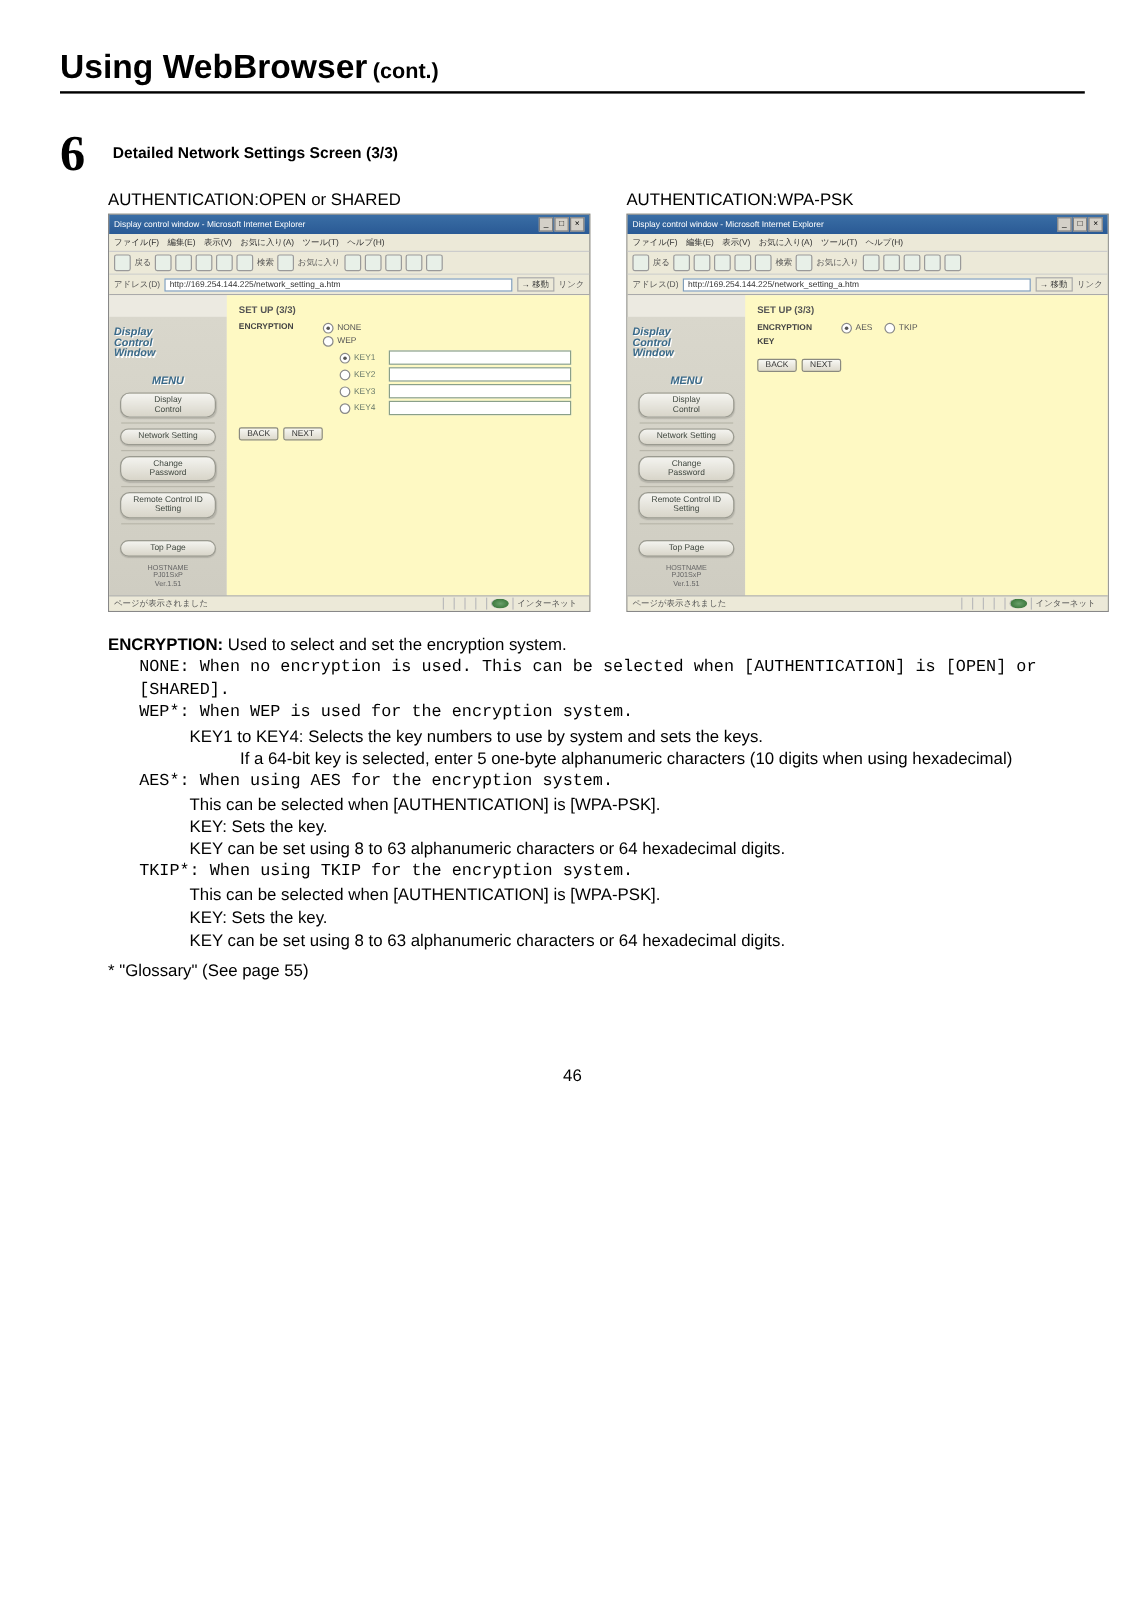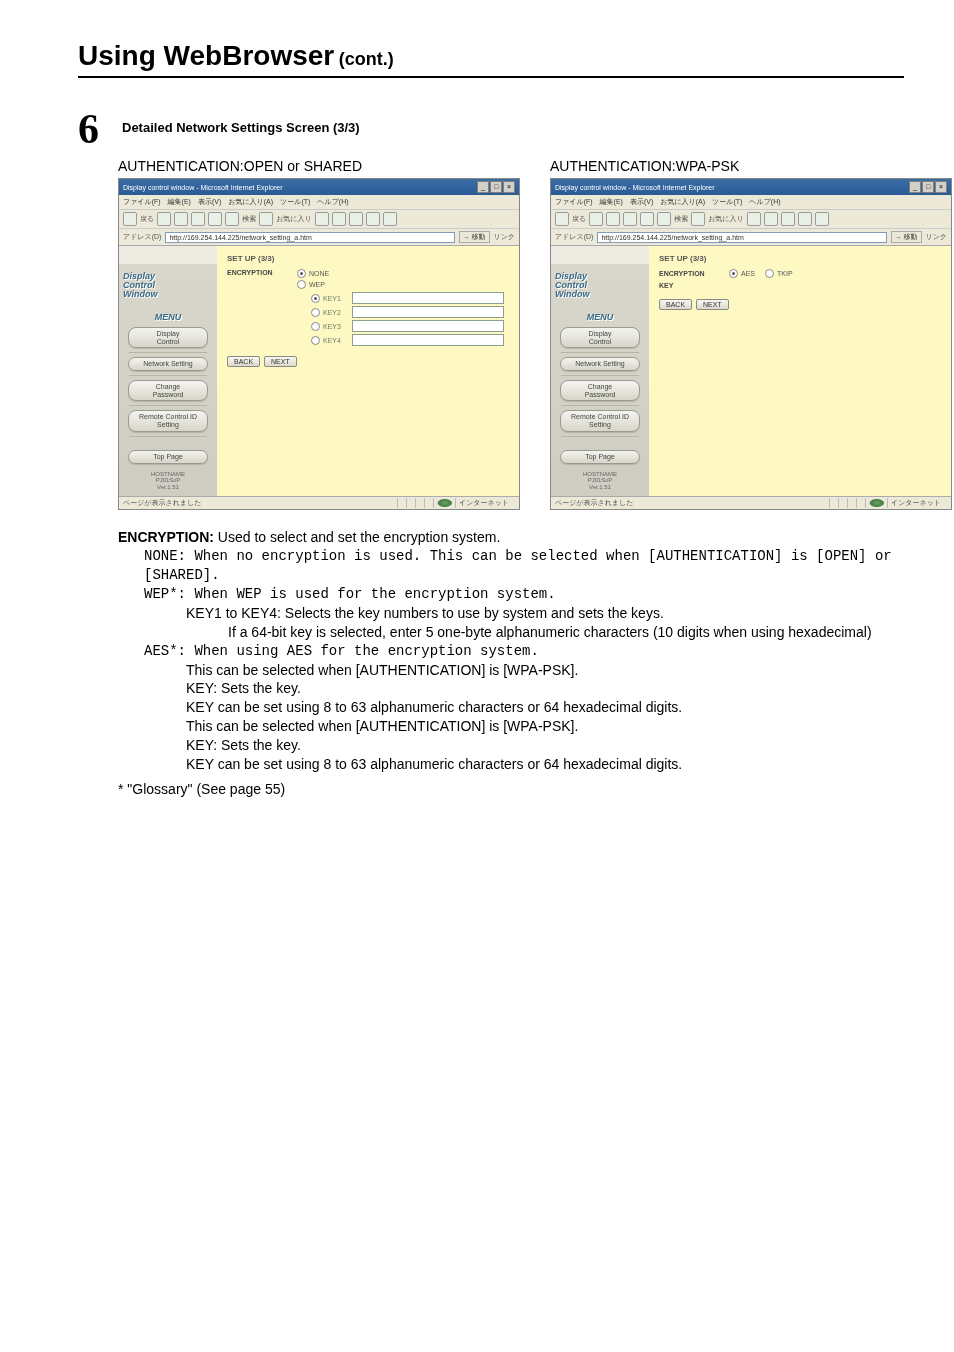--- a/index.html
+++ b/index.html
@@ -4,21 +4,21 @@
 <style>
   body {
     margin: 0;
     padding: 0;
     font-family: Arial, Helvetica, sans-serif;
     background: #fff;
     color: #000;
     width: 954px;
   }
   .page {
-    padding: 40px 50px 40px 78px;
+    padding: 40px 50px 40px 50px;
   }
   .hdr {
     border-bottom: 2px solid #000;
     padding-bottom: 4px;
     margin-bottom: 30px;
   }
   .hdr-main {
     font-size: 28px;
     font-weight: bold;
   }
@@ -538,19 +538,21 @@
   <div class="bodytext">
     <div class="lead"><b>ENCRYPTION:</b><span> Used to select and set the encryption system.</span></div>
     <div class="indent1">NONE: When no encryption is used. This can be selected when [AUTHENTICATION] is [OPEN] or [SHARED].</div>
     <div class="indent1">WEP*:  When WEP is used for the encryption system.</div>
     <div class="indent2">KEY1 to KEY4: Selects the key numbers to use by system and sets the keys.</div>
     <div class="indent3">If a 64-bit key is selected, enter 5 one-byte alphanumeric characters (10 digits when using hexadecimal)</div>
     <div class="indent1">AES*:   When using AES for the encryption system.</div>
     <div class="indent2">This can be selected when [AUTHENTICATION] is [WPA-PSK].</div>
     <div class="indent2">KEY:    Sets the key.</div>
     <div class="indent2"> KEY can be set using 8 to 63 alphanumeric characters or 64 hexadecimal digits.</div>
+    <div class="indent1">TKIP*:  When using TKIP for the encryption system.</div>
     <div class="indent2">This can be selected when [AUTHENTICATION] is [WPA-PSK].</div>
     <div class="indent2">KEY:    Sets the key.</div>
     <div class="indent2"> KEY can be set using 8 to 63 alphanumeric characters or 64 hexadecimal digits.</div>
     <div class="foot">* "Glossary" (See page 55)</div>
   </div>
 
+  <div class="page-num">46</div>
 </div>
 
 </body></html>

